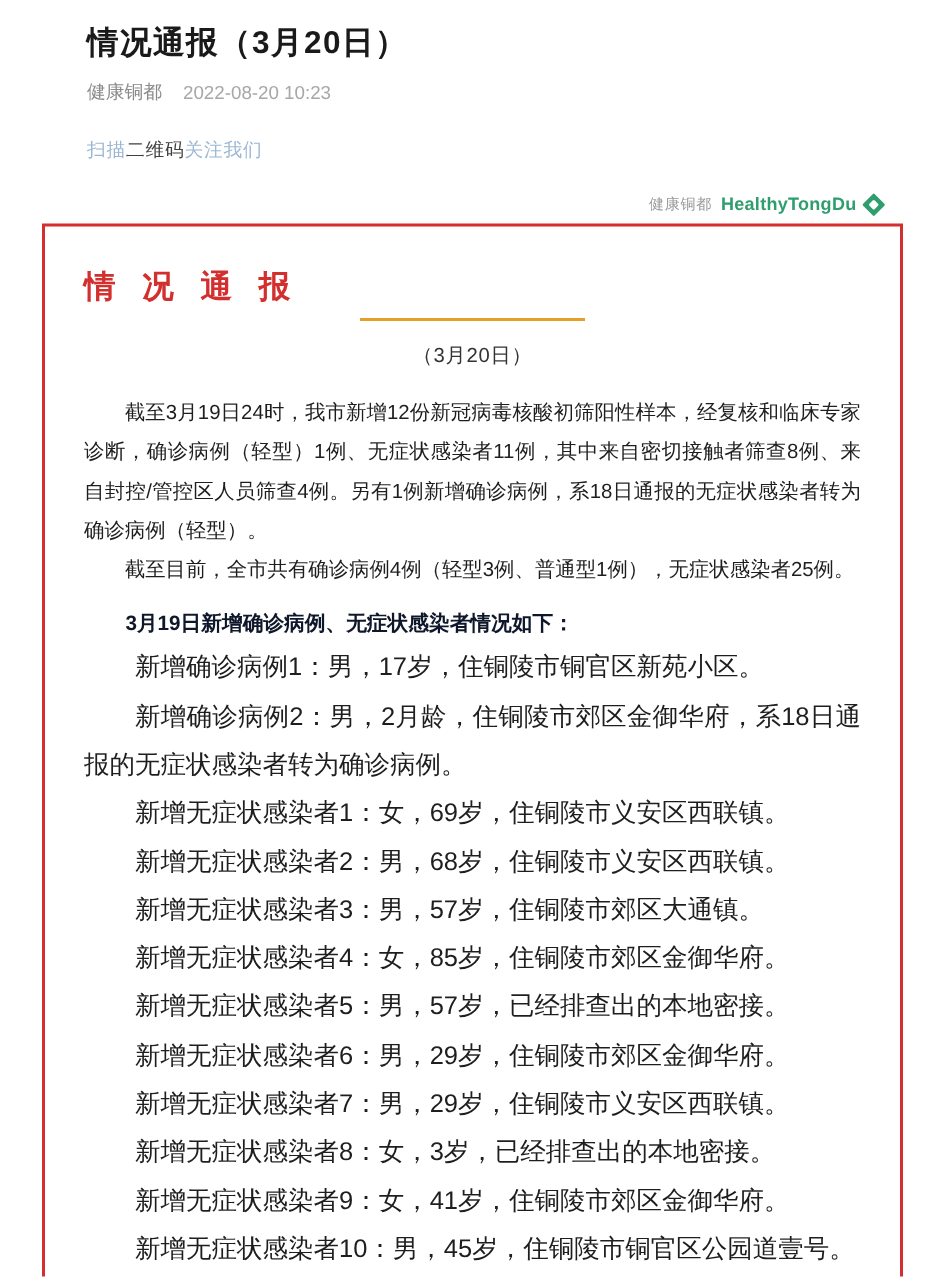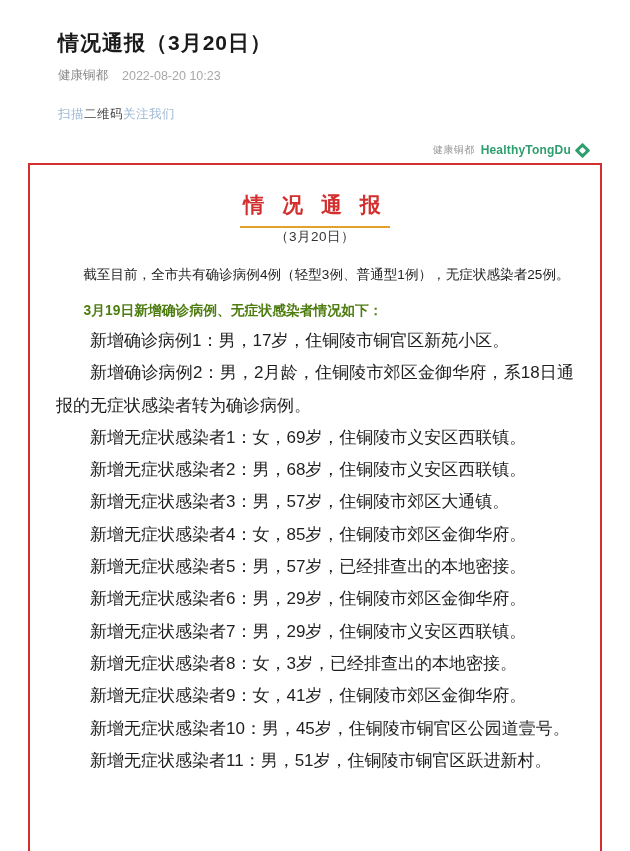--- a/index.html
+++ b/index.html
@@ -12,21 +12,21 @@
     width: 630px;
     height: 851px;
     font-family: "Liberation Sans", sans-serif;
     color: #222;
     overflow: hidden;
   }
   .page {
     width: 630px;
     height: 764px;
     position: relative;
-    padding: 14px 18px;
+    padding: 0 18px;
   }
   .article-title {
     font-size: 21px;
     font-weight: bold;
     color: #1a1a1a;
     letter-spacing: 1px;
     padding: 14px 40px 0 40px;
     line-height: 1.4;
   }
   .meta-row {
@@ -83,56 +83,55 @@
     border-radius: 1px;
   }
   .notice-card {
     margin: 0 10px;
     border: 2px solid #d32f2f;
     background: #ffffff;
     padding: 18px 26px 24px 26px;
     height: 706px;
   }
   .notice-title {
-    text-align: center;
     font-size: 21px;
     font-weight: bold;
     color: #d32f2f;
     letter-spacing: 6px;
     padding-top: 8px;
   }
   .title-rule {
     width: 150px;
     height: 2px;
     background: #e3a12a;
     margin: 7px auto 0 auto;
   }
   .notice-date {
     text-align: center;
     font-size: 13.5px;
     color: #333;
-    margin-top: 0;
+    margin-top: 14px;
     letter-spacing: 0.5px;
   }
   .body-text {
     margin-top: 16px;
     font-size: 13.6px;
     line-height: 1.92;
     color: #1e1e1e;
     text-align: justify;
   }
   .body-text p {
     margin: 0;
     text-indent: 2em;
   }
   .section-head {
     margin-top: 10px;
     font-size: 13.8px;
     font-weight: bold;
-    color: #4d7c0f;
+    color: #0f172a;
     text-indent: 2em;
     line-height: 1.92;
   }
   .case-line {
     font-size: 17px;
     line-height: 1.9;
     color: #1e1e1e;
     text-indent: 2em;
     text-align: justify;
   }
@@ -158,20 +157,21 @@
     <span class="brand-en">HealthyTongDu</span>
     <span class="brand-mark"></span>
   </div>
 
   <div class="notice-card">
     <div class="notice-title">情 况 通 报</div>
     <div class="title-rule"></div>
     <div class="notice-date">（3月20日）</div>
 
     <div class="body-text">
+      <p>截至3月19日24时，我市新增12份新冠病毒核酸初筛阳性样本，经复核和临床专家诊断，确诊病例（轻型）1例、无症状感染者11例，其中来自密切接触者筛查8例、来自封控/管控区人员筛查4例。另有1例新增确诊病例，系18日通报的无症状感染者转为确诊病例（轻型）。</p>
       <p>截至目前，全市共有确诊病例4例（轻型3例、普通型1例），无症状感染者25例。</p>
     </div>
 
     <div class="section-head">3月19日新增确诊病例、无症状感染者情况如下：</div>
 
     <div>
       <div class="case-line">新增确诊病例1：男，17岁，住铜陵市铜官区新苑小区。</div>
       <div class="case-line">新增确诊病例2：男，2月龄，住铜陵市郊区金御华府，系18日通报的无症状感染者转为确诊病例。</div>
       <div class="case-line">新增无症状感染者1：女，69岁，住铜陵市义安区西联镇。</div>
       <div class="case-line">新增无症状感染者2：男，68岁，住铜陵市义安区西联镇。</div>

